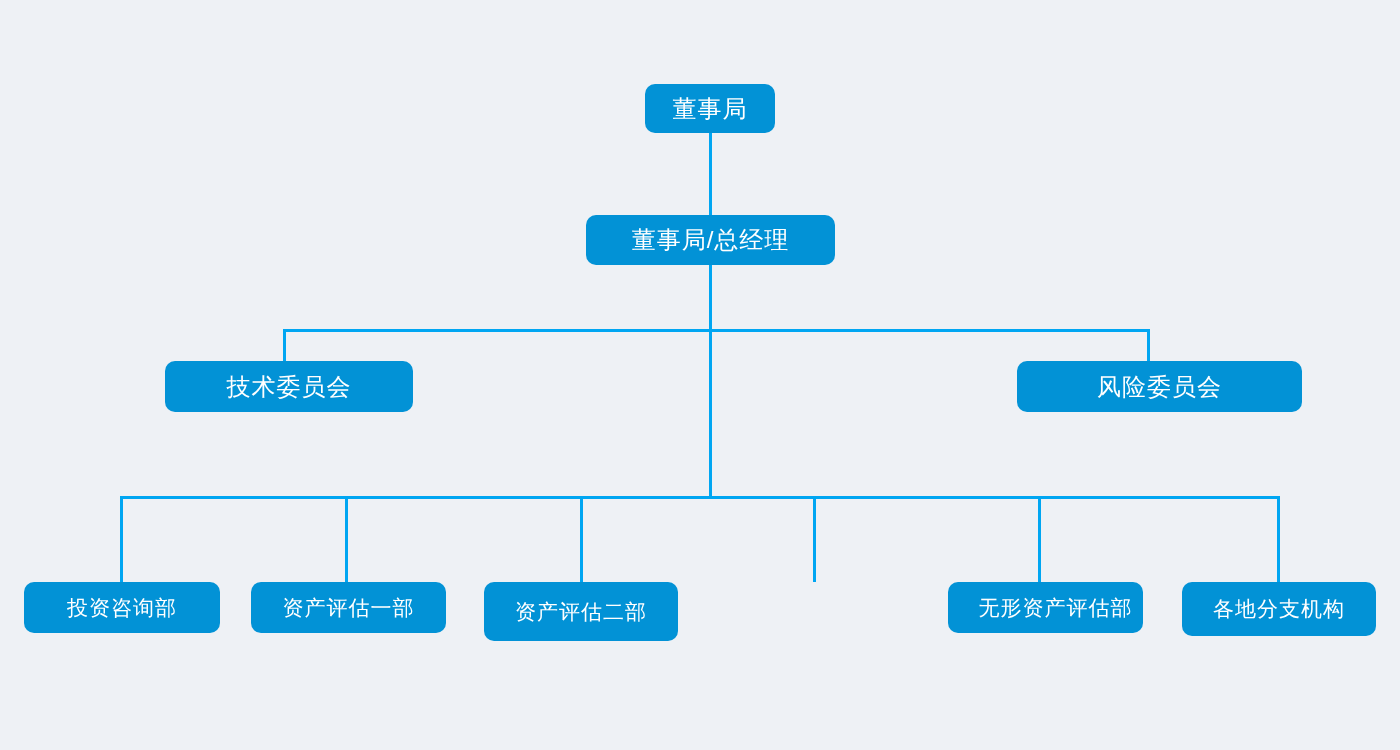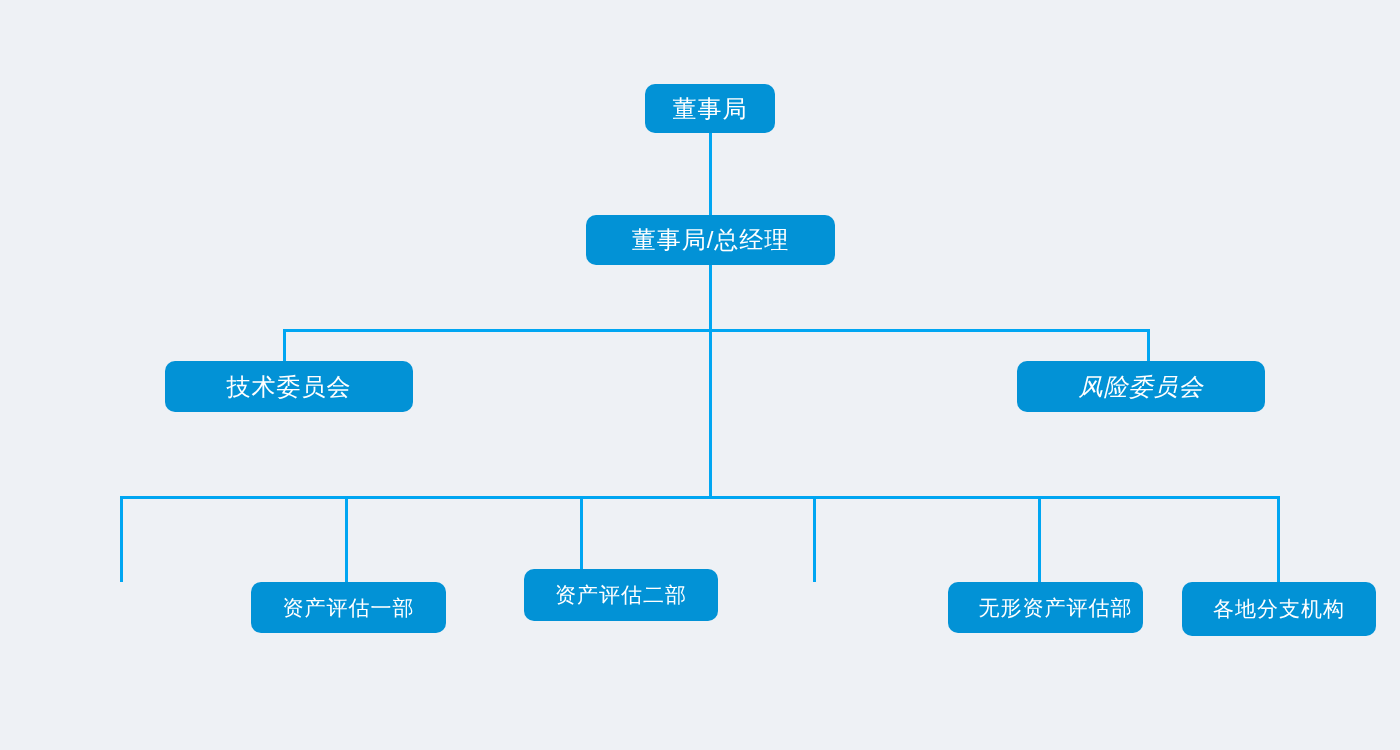--- a/index.html
+++ b/index.html
@@ -62,25 +62,26 @@
   <div class="line" style="left:813px; top:498px; width:3px; height:84px;"></div>
   <div class="line" style="left:1038px; top:498px; width:3px; height:84px;"></div>
   <div class="line" style="left:1277px; top:498px; width:3px; height:84px;"></div>
 
   <div class="node lv-big" style="left:645px; top:84px; width:130px; height:49px;">董事局</div>
 
   <div class="node lv-big" style="left:165px; top:361px; width:248px; height:51px;">技术委员会</div>
 
   <div class="node lv-big" style="left:586px; top:215px; width:249px; height:50px;">董事局/总经理</div>
 
-  <div class="node lv-big" style="left:1017px; top:361px; width:248px; height:51px;font-style:italic;">风险委员会</div>
+  <div class="node lv-big" style="left:1017px; top:361px; width:285px; height:51px;">风险委员会</div>
 
+  <div class="node lv-small" style="left:24px; top:582px; width:196px; height:51px;">投资咨询部</div>
 
   <div class="node lv-small" style="left:251px; top:582px; width:195px; height:51px;">资产评估一部</div>
 
-  <div class="node lv-small" style="left:484px; top:569px; width:194px; height:52px;margin-left:40px;">资产评估二部</div>
+  <div class="node lv-small" style="left:484px; top:582px; width:194px; height:59px;">资产评估二部</div>
 
 
   <div class="node lv-small" style="left:948px; top:582px; width:195px; height:51px;padding-left:20px;">无形资产评估部</div>
 
   <div class="node lv-small" style="left:1182px; top:582px; width:194px; height:54px;">各地分支机构</div>
 
 </div>
 
 </body></html>

